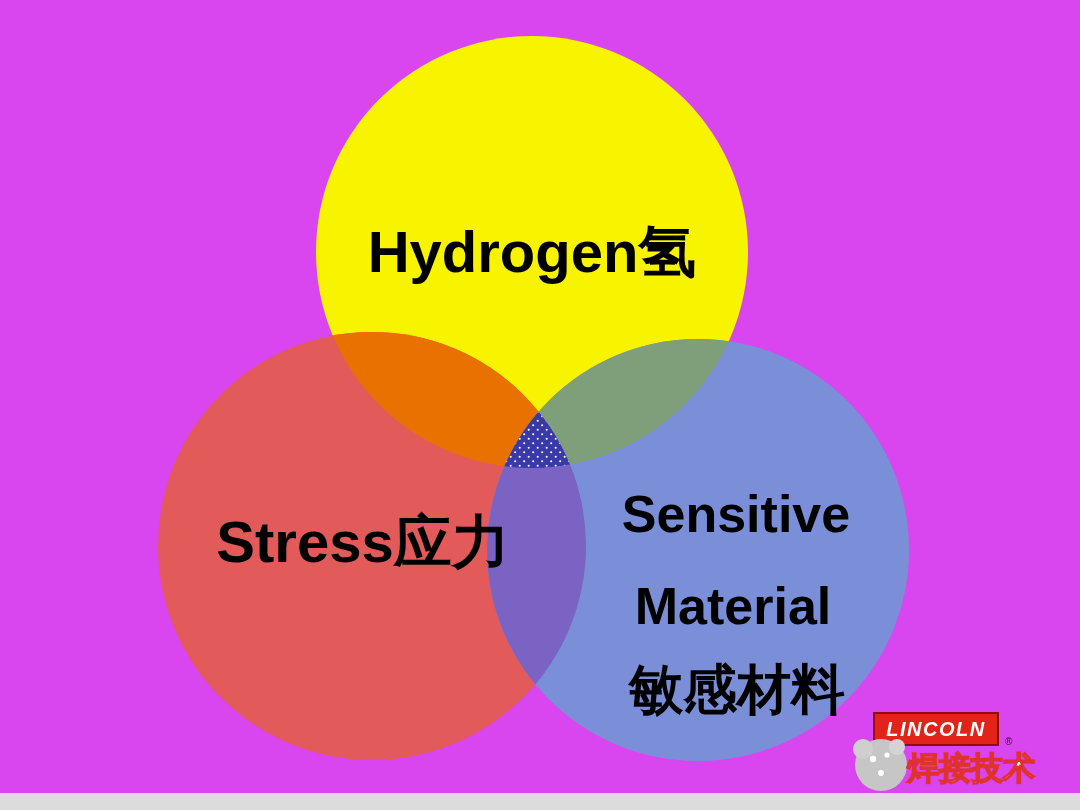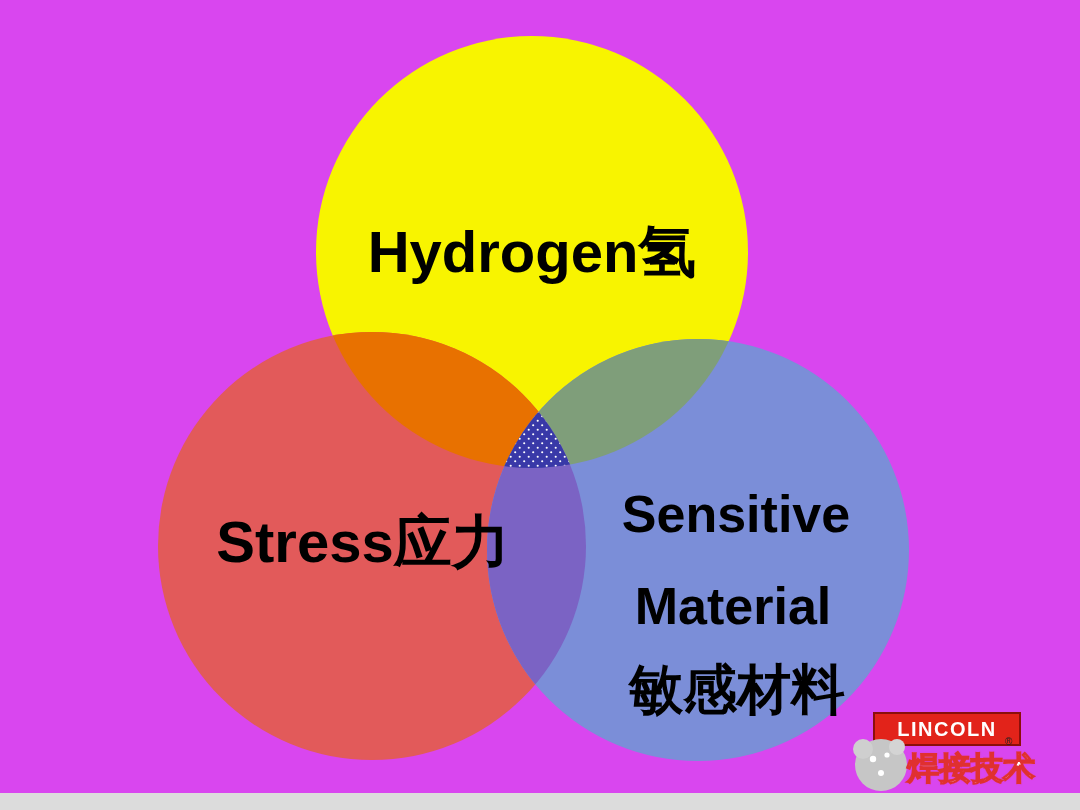--- a/index.html
+++ b/index.html
@@ -35,28 +35,29 @@
     top: 793px;
     width: 1080px;
     height: 17px;
     background: #DCDCDC;
   }
 
   .lincoln-logo {
     position: absolute;
     left: 873px;
     top: 712px;
-    width: 148px;
+    width: 126px;
     height: 34px;
     background: #E2231A;
     border: 2px solid #8B0F0B;
     box-sizing: border-box;
     display: flex;
     align-items: center;
     justify-content: center;
+    font-style: italic;
   }
   .lincoln-logo .lincoln-text {
     color: #ffffff;
     font-weight: bold;
     font-size: 20px;
     letter-spacing: 1.5px;
     line-height: 1;
   }
   .lincoln-reg {
     position: absolute;

